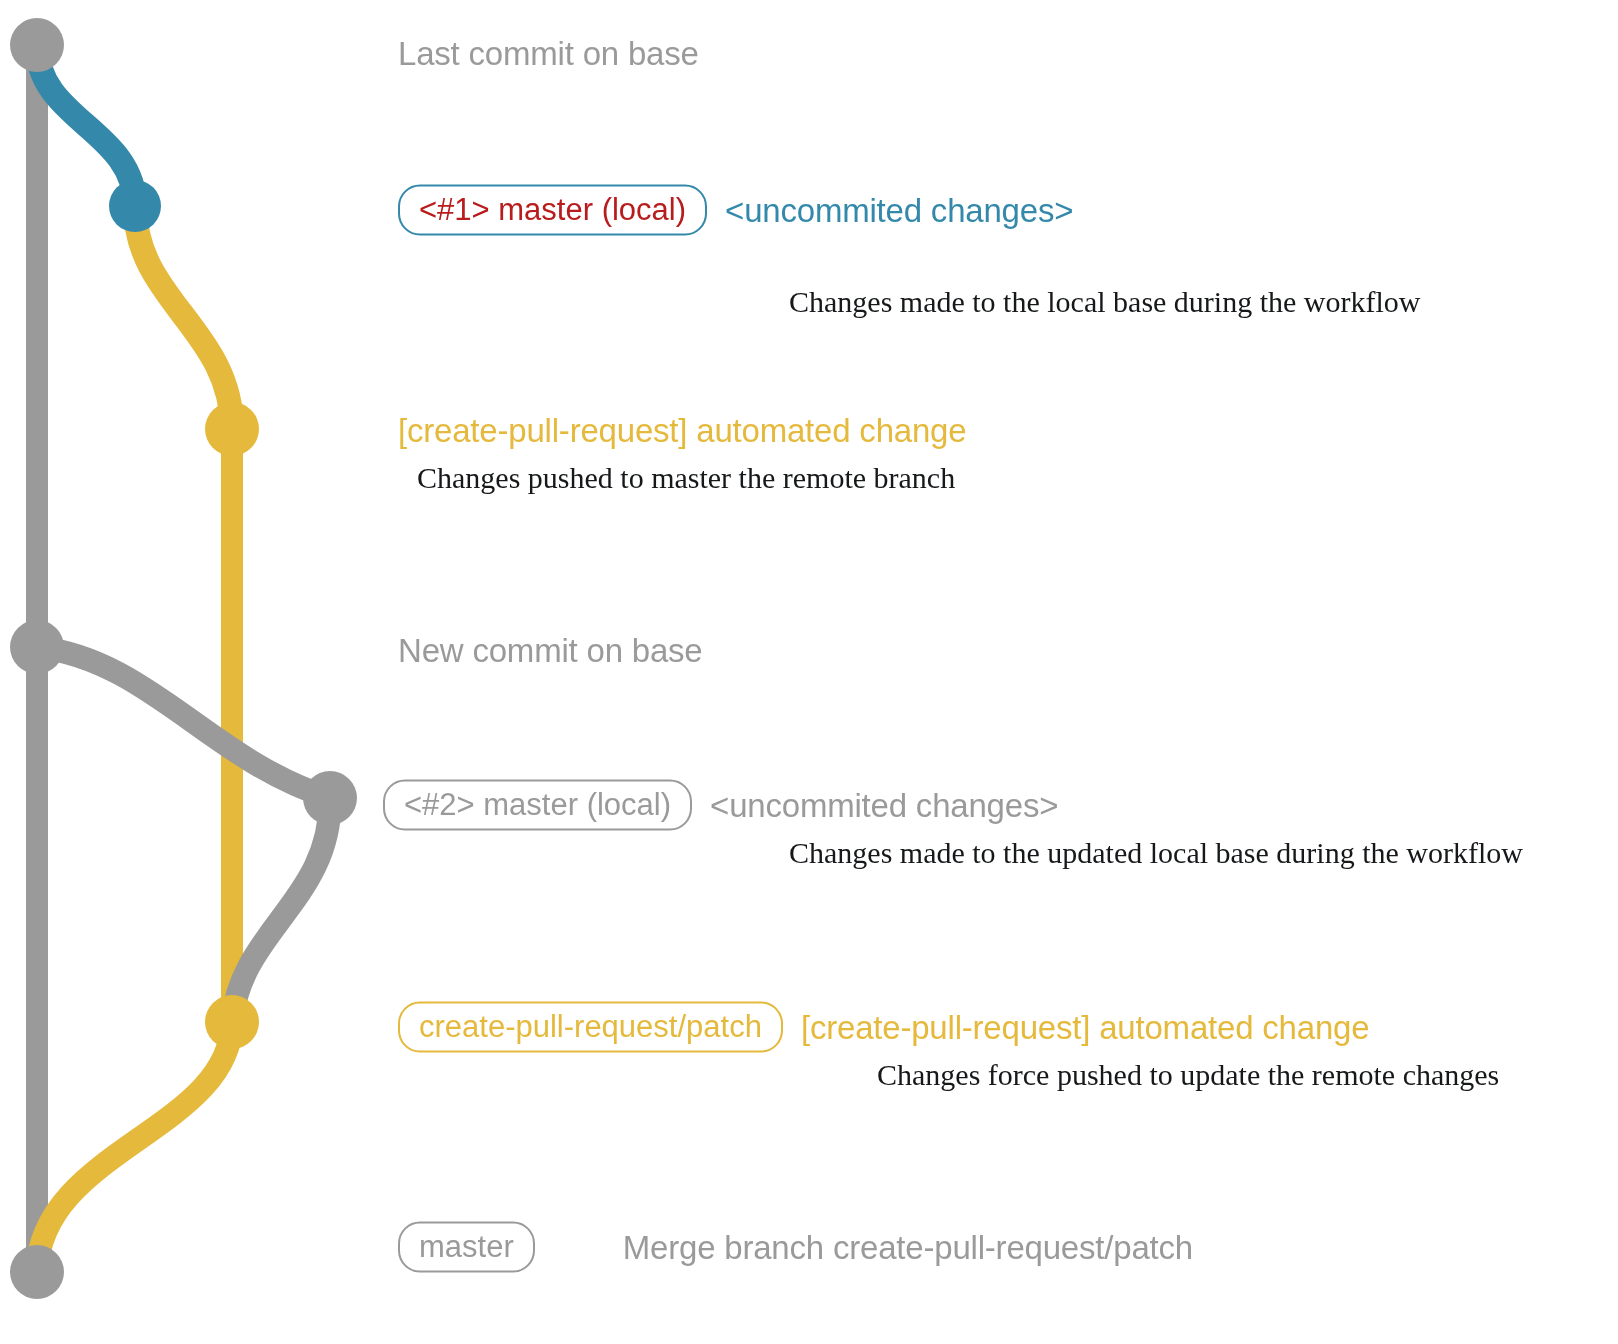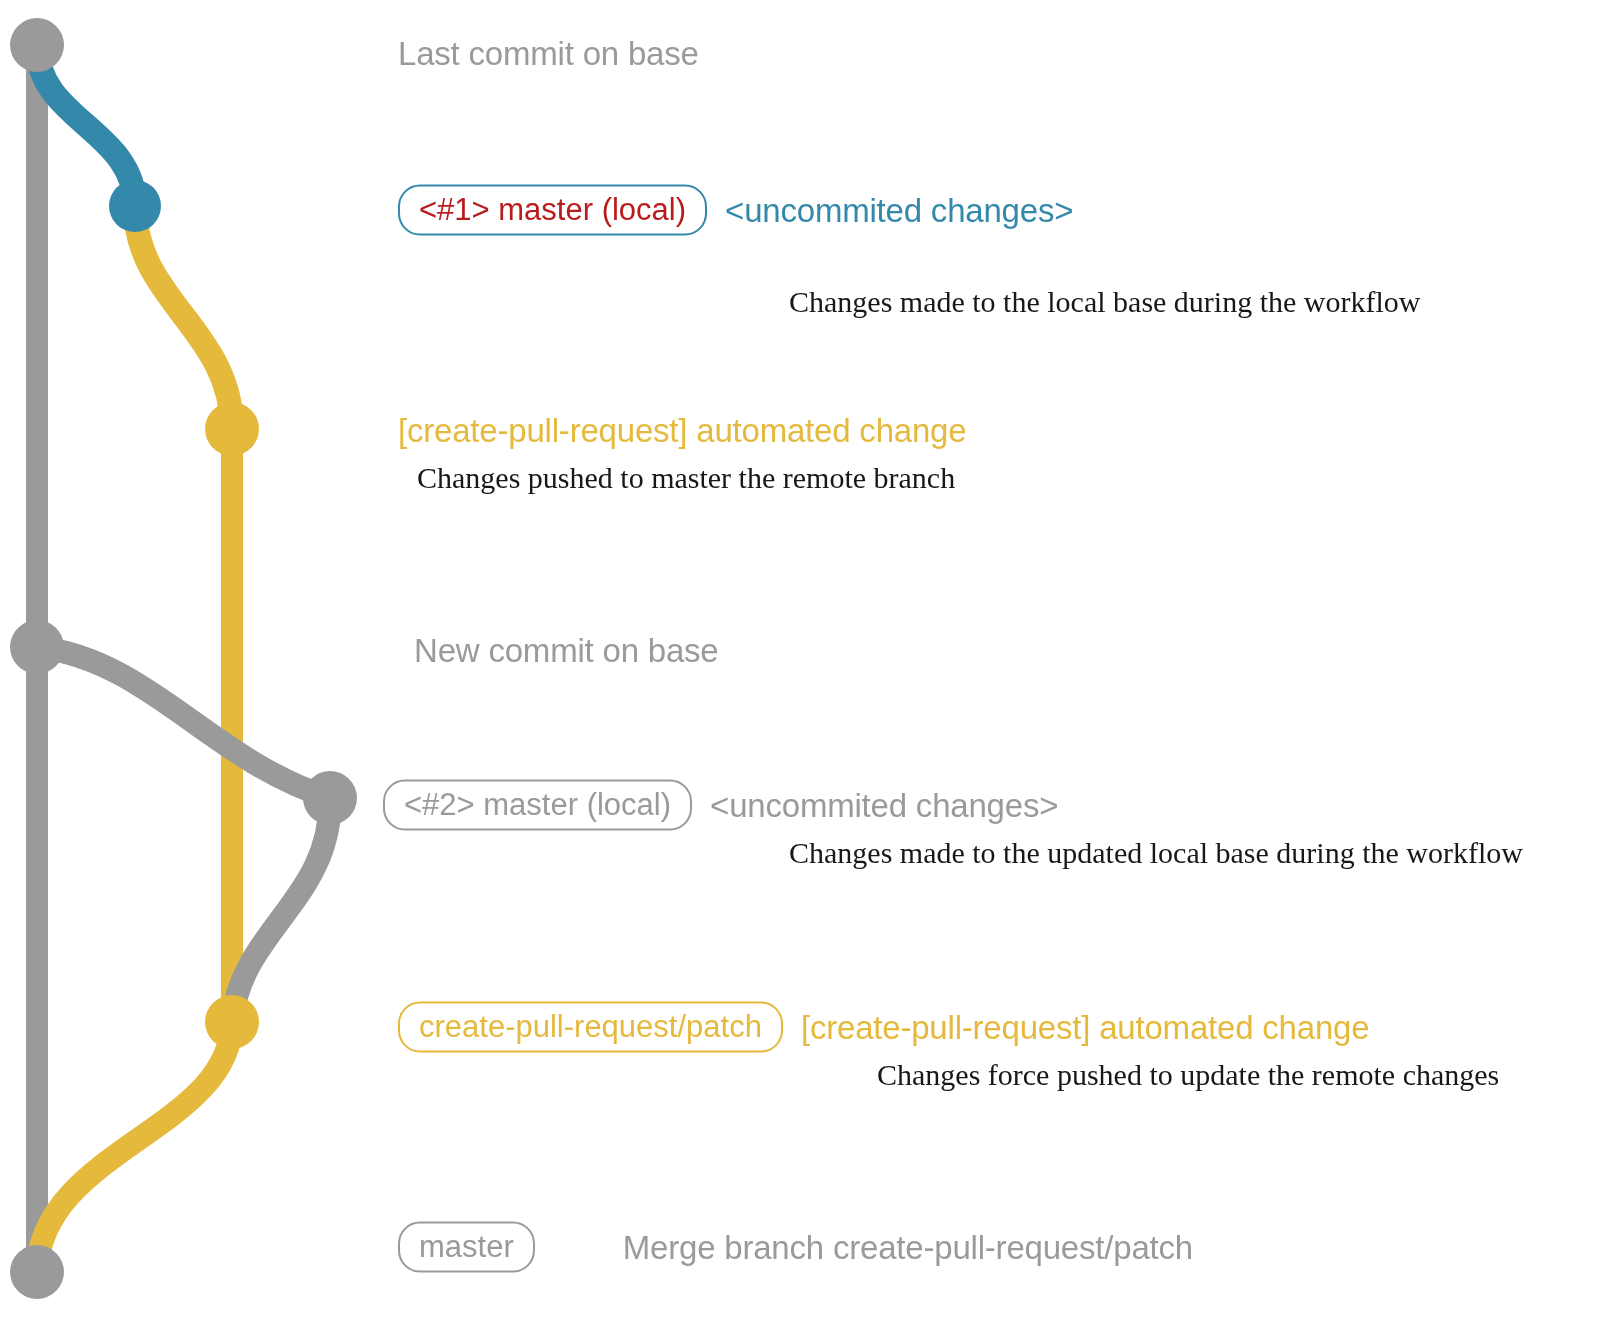--- a/index.html
+++ b/index.html
@@ -119,21 +119,21 @@
     <span class="pill-gap"></span>
     <span class="subject blue">&lt;uncommited changes&gt;</span>
   </div>
   <div class="note" style="left:789px; top:243px;margin-top:44px;">Changes made to the local base during the workflow</div>
 
   <div class="row" id="r2" style="left:398px; top:430px; transform:translateY(-50%);">
     <span class="subject yellow">[create-pull-request] automated change</span>
   </div>
   <div class="note" style="left:417px; top:463px;">Changes pushed to master the remote branch</div>
 
-  <div class="row" id="r3" style="left:398px; top:650px; transform:translateY(-50%);margin-left:16px;">
+  <div class="row" id="r3" style="left:398px; top:650px; transform:translateY(-50%);">
     <span class="subject gray">New commit on base</span>
   </div>
 
   <div class="row" id="r4" style="left:383px; top:805px; transform:translateY(-50%);">
     <span class="ref-pill gray">&lt;#2&gt; master (local)</span>
     <span class="pill-gap"></span>
     <span class="subject gray">&lt;uncommited changes&gt;</span>
   </div>
   <div class="note" style="left:789px; top:838px;">Changes made to the updated local base during the workflow</div>
 

